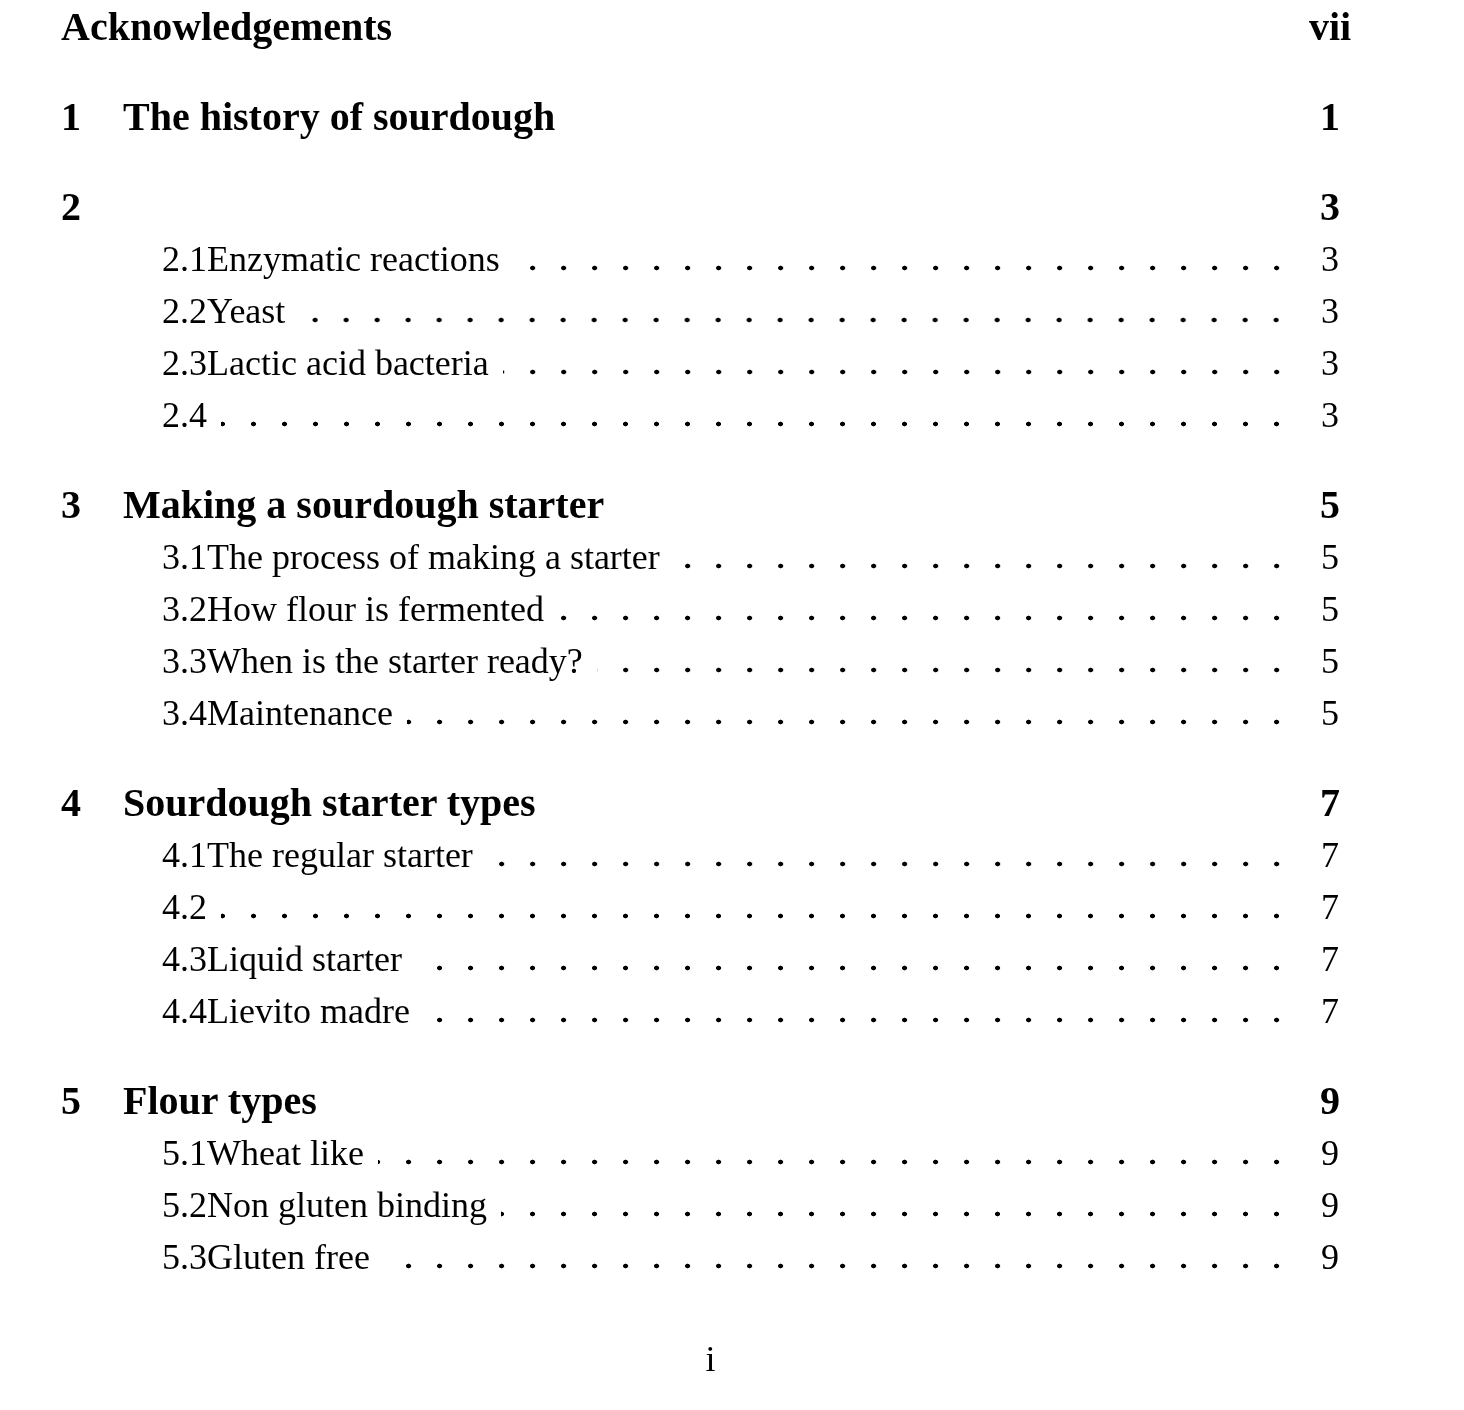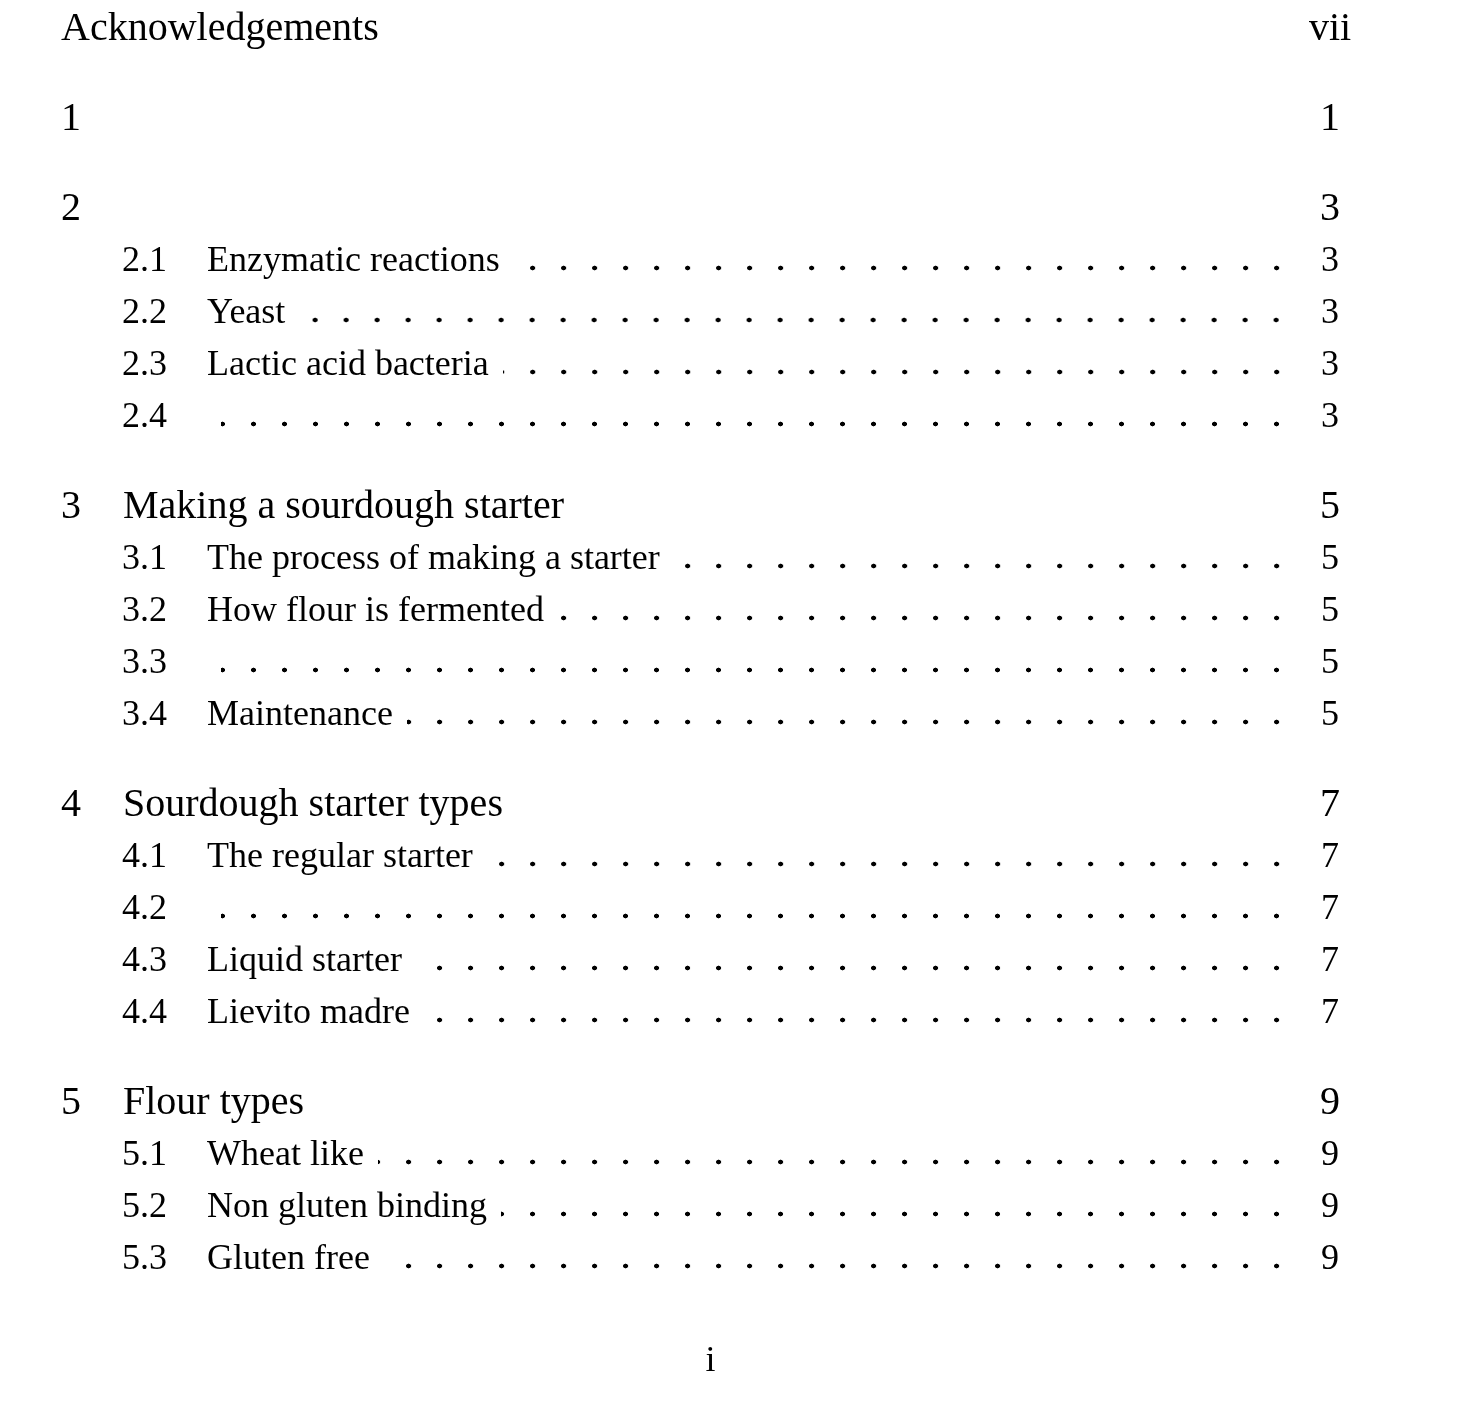--- a/index.html
+++ b/index.html
@@ -25,39 +25,40 @@
     display: block;
   }
   .row {
     display: flex;
     align-items: baseline;
     line-height: 52px;
     font-size: 36px;
     white-space: nowrap;
   }
   .row.bold-row {
-    font-weight: normal;
+    font-weight: bold;
     font-size: 40px;
   }
   .row.chapter-row {
     margin-top: 38px;
   }
   .row.front-row {
     margin-top: 0;
   }
   .num-ch {
     flex: none;
     width: 62px;
   }
   .section-row {
     padding-left: 61px;
   }
   .num-sec {
     flex: none;
     width: 85px;
+    text-align: right;
   }
   .entry-title {
     flex: none;
   }
   .spacer {
     flex: 1 1 auto;
   }
   .leader {
     flex: 1 1 auto;
     height: 6px;
@@ -86,20 +87,21 @@
   <section class="toc">
 
     <div class="row bold-row front-row">
       <span class="entry-title">Acknowledgements</span>
       <span class="spacer"></span>
       <span class="page-num">vii</span>
     </div>
 
     <div class="row bold-row chapter-row">
       <span class="num-ch">1</span>
+      <span class="entry-title">The history of sourdough</span>
       <span class="spacer"></span>
       <span class="page-num">1</span>
     </div>
 
     <div class="row bold-row chapter-row">
       <span class="num-ch">2</span>
       <span class="spacer"></span>
       <span class="page-num">3</span>
     </div>
     <div class="row section-row">
@@ -139,20 +141,21 @@
       <span class="page-num">5</span>
     </div>
     <div class="row section-row">
       <span class="num-sec">3.2</span>
       <span class="entry-title">How flour is fermented</span>
       <span class="leader"></span>
       <span class="page-num">5</span>
     </div>
     <div class="row section-row">
       <span class="num-sec">3.3</span>
+      <span class="entry-title">When is the starter ready?</span>
       <span class="leader"></span>
       <span class="page-num">5</span>
     </div>
     <div class="row section-row">
       <span class="num-sec">3.4</span>
       <span class="entry-title">Maintenance</span>
       <span class="leader"></span>
       <span class="page-num">5</span>
     </div>
 

